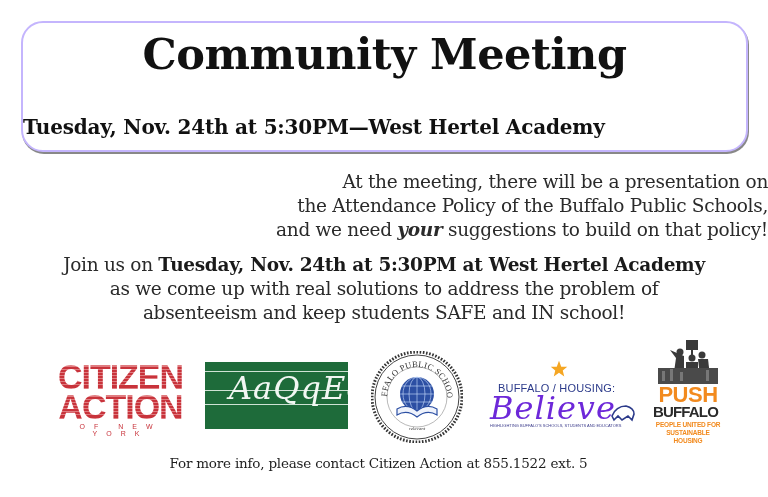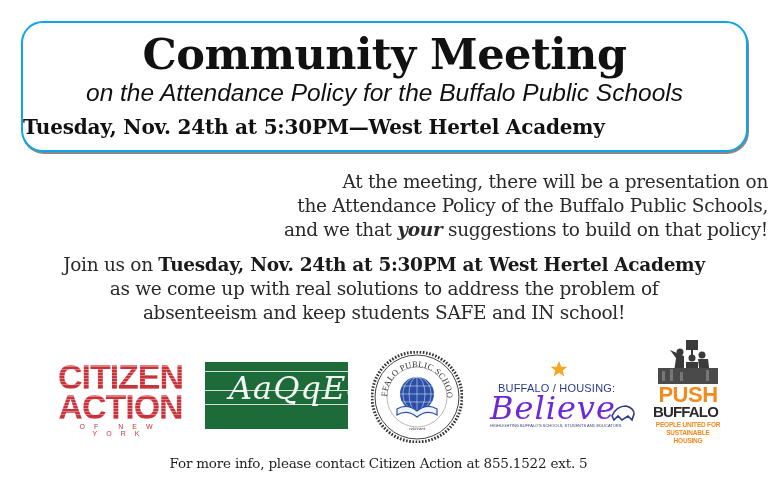--- a/index.html
+++ b/index.html
@@ -1,21 +1,21 @@
 <!DOCTYPE html>
 <html><head>
 <meta charset="utf-8">
 <style>
   * { box-sizing: border-box; margin: 0; padding: 0; }
   html, body { width: 768px; height: 497px; background: #ffffff; overflow: hidden; }
   body { position: relative; font-family: "DejaVu Serif", serif; color: #1e1e1e; }
 
   .header-box {
     position: absolute; left: 21px; top: 21px; width: 727px; height: 131px;
-    border: 2px solid #0ea5e9; border-radius: 22px; background: #fff;
+    border: 2px solid #c4b5fd; border-radius: 22px; background: #fff;
     box-shadow: 1px 2px 0 #888;
   }
   .title {
     position: absolute; left: 0; right: 0; top: 6px; text-align: center;
     font-family: "DejaVu Serif", serif; font-weight: bold; font-size: 43px;
     letter-spacing: -0.5px; line-height: 50px; color: #111;
   }
   .subtitle {
     position: absolute; left: 0; right: 0; top: 55px; text-align: center;
     font-family: "Liberation Sans", sans-serif; font-style: italic; font-size: 24.5px;
@@ -103,28 +103,27 @@
   .footer {
     position: absolute; left: 0; right: 11px; top: 455px; text-align: center;
     font-family: "DejaVu Serif", serif; font-size: 13.5px; color: #1e1e1e; letter-spacing: -0.2px;
   }
 </style>
 </head>
 <body>
 
 <div class="header-box">
   <div class="title">Community Meeting</div>
-  <div class="subtitle">on the Attendance Policy for the Buffalo Public Schools</div>
   <div class="when-where">Tuesday, Nov. 24th at 5:30PM—West Hertel Academy</div>
 </div>
 
 <div class="body-para para1">
   <div>At the meeting, there will be a presentation on</div>
   <div>the Attendance Policy of the Buffalo Public Schools,</div>
-  <div><span>and we that </span><em>your</em><span> suggestions to build on that policy!</span></div>
+  <div><span>and we need </span><em>your</em><span> suggestions to build on that policy!</span></div>
 </div>
 
 <div class="body-para para2">
   <div><span>Join us on </span><b>Tuesday, Nov. 24th at 5:30PM at West Hertel Academy</b></div>
   <div>as we come up with real solutions to address the problem of</div>
   <div>absenteeism and keep students SAFE and IN school!</div>
 </div>
 
 <div class="logo logo-citizen">
   <span class="ca-word">CITIZEN</span>

